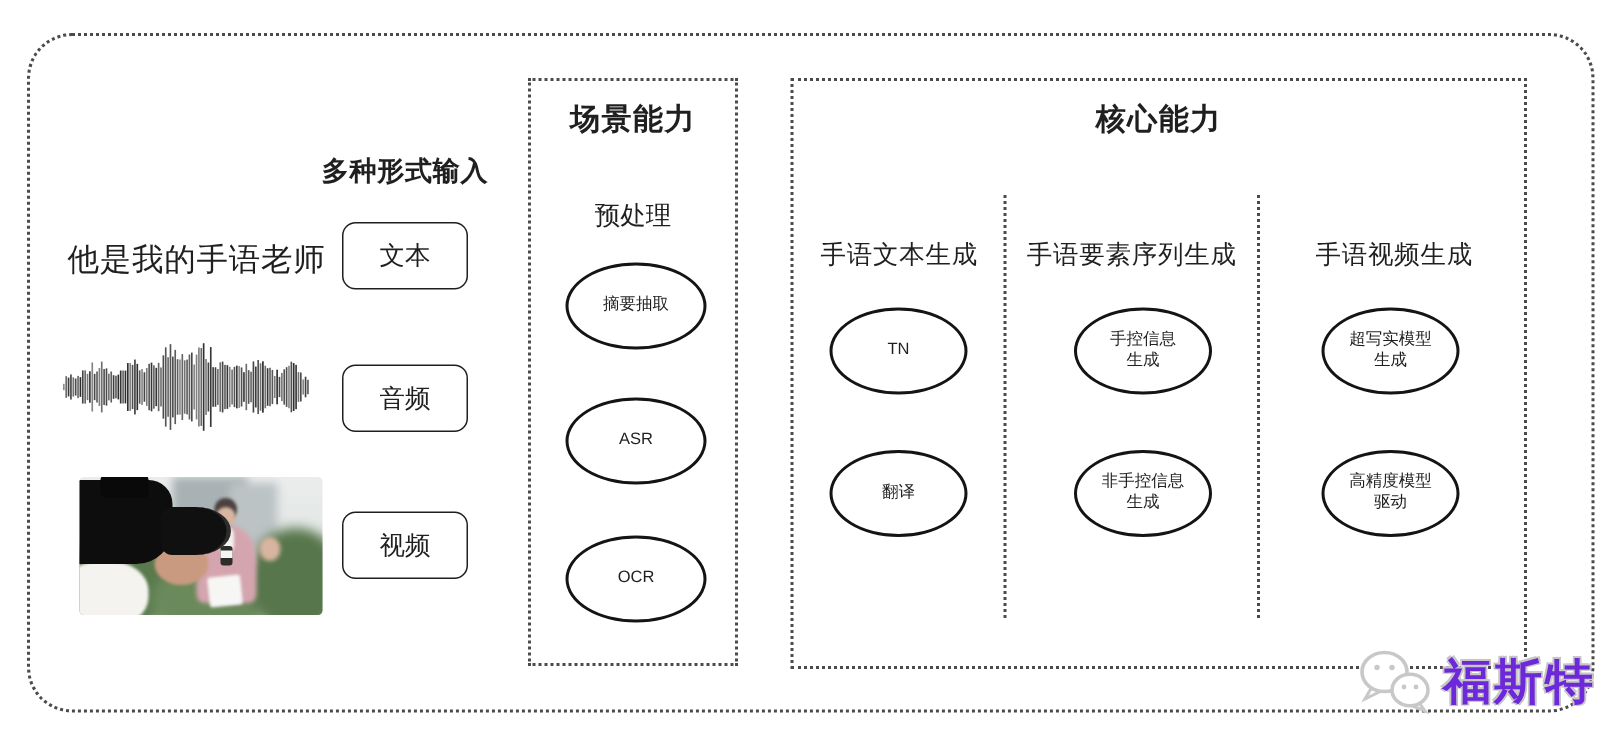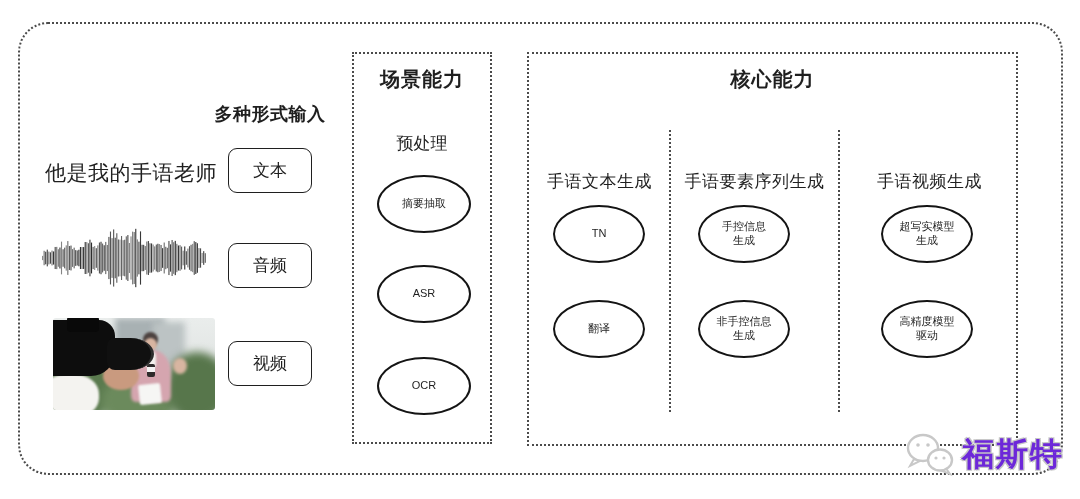--- a/index.html
+++ b/index.html
@@ -46,24 +46,24 @@
     font-weight:700;letter-spacing:1px;}
   .scene-subtitle{position:absolute;top:78px;left:0;right:0;text-align:center;font-size:17px;}
   .node{position:absolute;box-sizing:border-box;border:2.5px solid #141414;border-radius:50%;
     display:flex;flex-direction:column;align-items:center;justify-content:center;
     text-align:center;line-height:1.25;background:#fff;font-size:11px;}
   .node .l2:empty{display:none;}
   .scene-node{left:23px;width:94px;height:58px;}
   .sn-0{top:121px;} .sn-1{top:211px;} .sn-2{top:303px;justify-content:center;}
   .divider{position:absolute;top:76px;height:282px;width:0;border-left:2px dotted #4b4b4b;}
   .dv-1{left:140px;} .dv-2{left:309px;}
-  .col-header{position:absolute;top:116px;font-size:17px;text-align:center;letter-spacing:.5px;}
+  .col-header{position:absolute;top:104px;font-size:17px;text-align:center;letter-spacing:.5px;}
   .ch-0{left:0;width:141px;} .ch-1{left:141px;width:169px;} .ch-2{left:310px;width:181px;}
   .core-node{width:92px;height:58px;}
-  .cn-c0{left:24px;} .cn-c1{left:169px;} .cn-c2{left:352px;}
+  .cn-c0{left:24px;} .cn-c1{left:187px;} .cn-c2{left:352px;}
   .cn-r0{top:151px;} .cn-r1{top:246px;}
   .watermark{position:absolute;left:903px;top:430px;display:flex;align-items:center;gap:5px;}
   .wm-text{font-size:32px;font-weight:700;letter-spacing:2px;color:#6d28d9;
     text-shadow:-1.2px -1.2px 0 #c6c6c6,1.2px -1.2px 0 #c6c6c6,-1.2px 1.2px 0 #c6c6c6,1.2px 1.2px 0 #c6c6c6;}
 </style>
 </head>
 <body>
 
 <div class="canvas">
 

